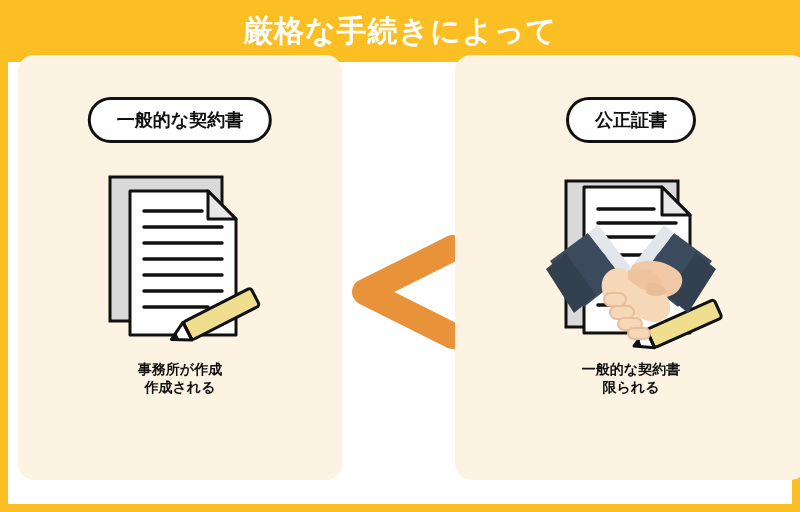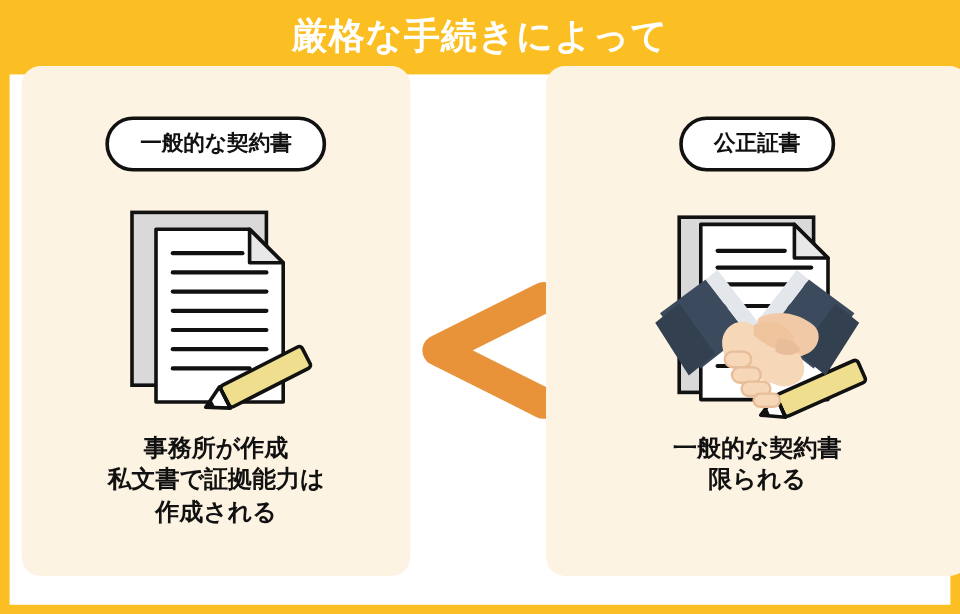--- a/index.html
+++ b/index.html
@@ -85,21 +85,21 @@
     align-items: center;
     justify-content: center;
   }
   .caption {
     position: absolute;
     top: 305px;
     left: 0;
     width: 100%;
     text-align: center;
     color: #111111;
-    font-size: 20px;
+    font-size: 14px;
     font-weight: bold;
     line-height: 1.32;
   }
   .caption div { white-space: nowrap; }
 
   
   .chevron {
     position: absolute;
     left: 341px;
     top: 222px;
@@ -144,21 +144,20 @@
           <rect x="96" y="146" width="76" height="20" rx="3" fill="#EEDE8D" stroke="#111111" stroke-width="3"></rect>
           <path d="M96 146 L78 156 L96 166 Z" fill="#FFFFFF" stroke="#111111" stroke-width="3" stroke-linejoin="round"></path>
           <path d="M85 151 L78 156 L85 161 Z" fill="#111111"></path>
           <line x1="96" y1="146" x2="96" y2="166" stroke="#111111" stroke-width="3"></line>
         </g>
       </svg>
     </div>
 
     <div class="caption">
       <div>事務所が作成</div>
-      <div>私文書で証拠能力は</div>
       <div>作成される</div>
     </div>
   </div>
 
   <div class="chevron">
     <svg width="120" height="124" viewBox="0 0 120 124">
       <g fill="none" stroke="#E8923A" stroke-width="26" stroke-linecap="round" stroke-linejoin="round">
         <path d="M104 18 L16 62 L104 106"></path>
       </g>
     </svg>

